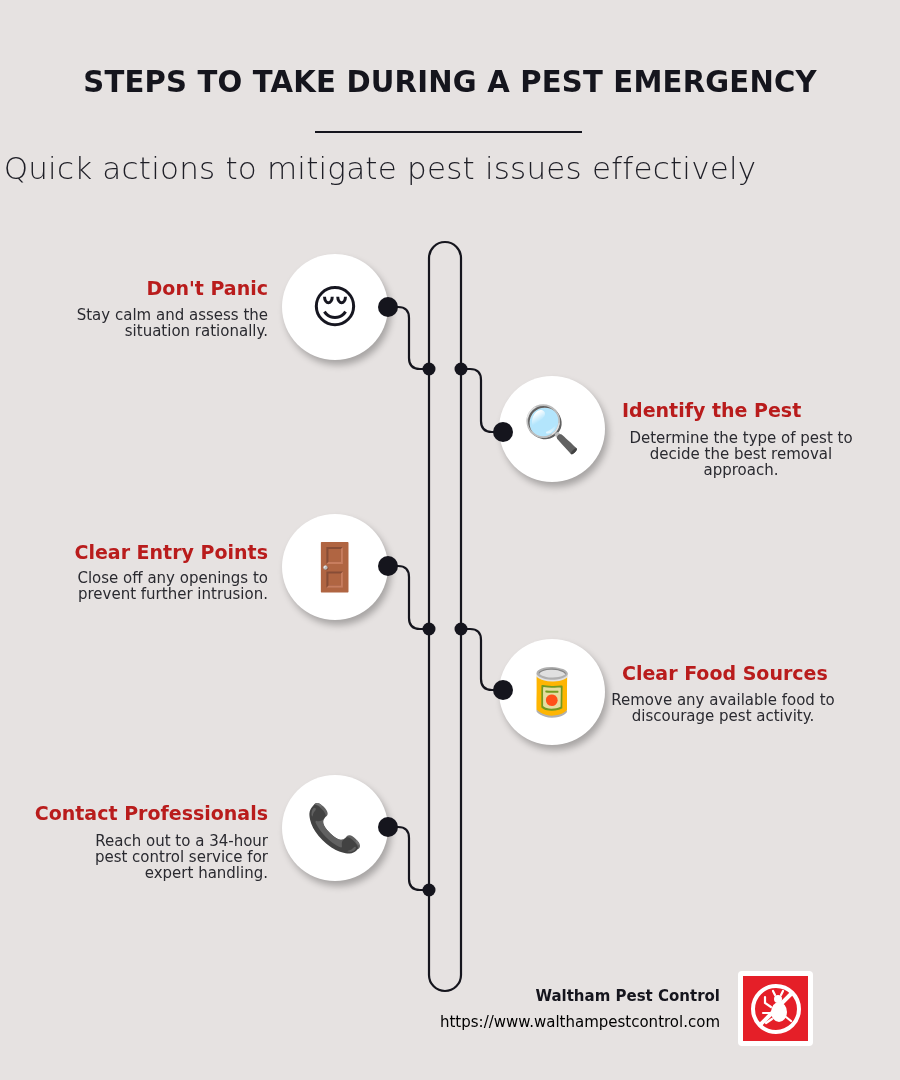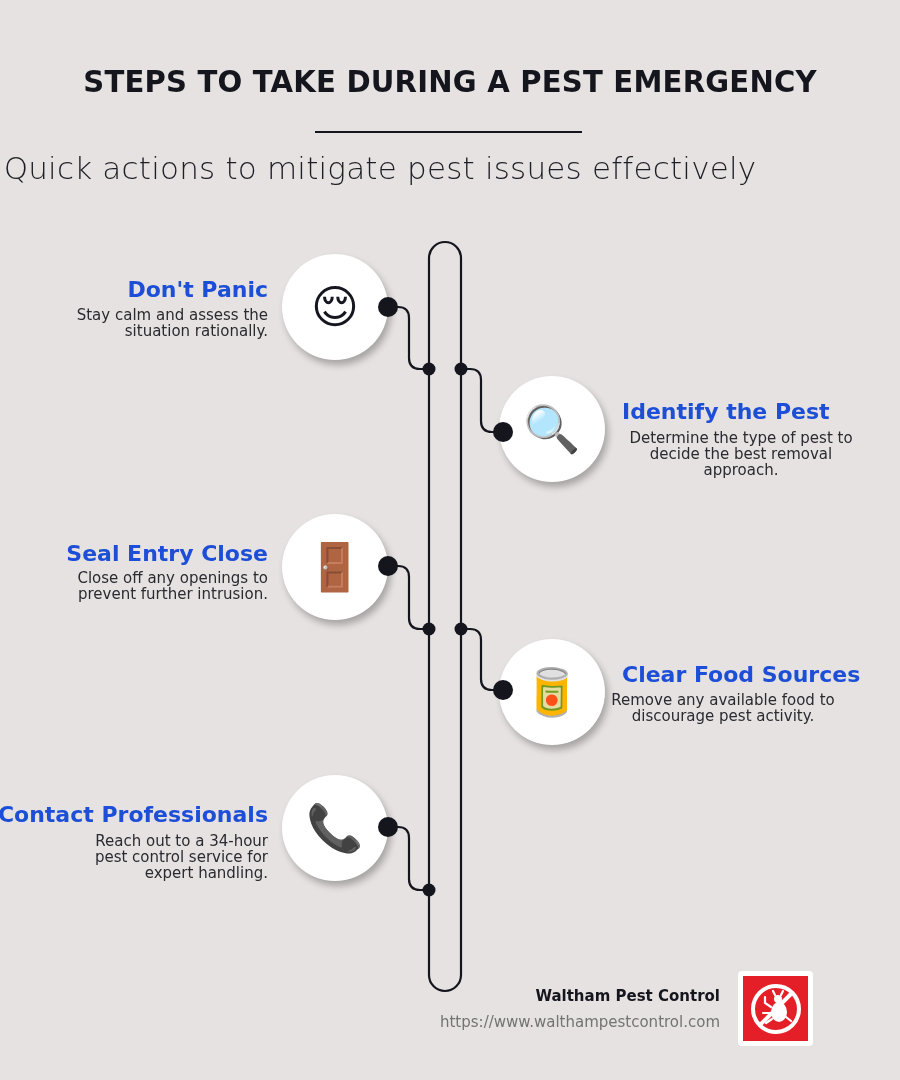--- a/index.html
+++ b/index.html
@@ -27,35 +27,35 @@
   }
   svg.timeline { position:absolute; left:0; top:0; }
   .circle {
     position:absolute; width:106px; height:106px; border-radius:50%;
     background:#ffffff;
     box-shadow: 3px 5px 7px rgba(0,0,0,0.28);
     display:flex; align-items:center; justify-content:center;
     font-size:46px; line-height:1;
   }
   .step-title {
-    position:absolute; font-size:22px; font-weight:800; color:#1d4ed8;
+    position:absolute; font-size:19px; font-weight:800; color:#b91c1c;
     font-family:"DejaVu Sans", sans-serif; white-space:nowrap;
   }
   .step-desc {
     position:absolute; font-size:15px; line-height:16px; color:#2a2a30;
     font-family:"DejaVu Sans", sans-serif;
   }
   .left .step-title, .left .step-desc { text-align:right; }
   .right .step-title, .right .step-desc { text-align:center; }
   .brand-name {
     position:absolute; right:180px; top:987px; font-size:15px; font-weight:700; color:#15151d;
     font-family:"DejaVu Sans", sans-serif; text-align:right; white-space:nowrap;
   }
   .brand-url {
-    position:absolute; right:180px; top:1013px; font-size:15px; color:#737373;
+    position:absolute; right:180px; top:1013px; font-size:15px; color:#000000;
     font-family:"DejaVu Sans", sans-serif; text-align:right; white-space:nowrap;
   }
   .logo {
     position:absolute; left:738px; top:971px; width:75px; height:75px; background:#ffffff;
     border-radius:4px; display:flex; align-items:center; justify-content:center;
   }
   .logo-inner { width:65px; height:65px; background:#e51f28; display:flex; align-items:center; justify-content:center; }
 </style>
 </head>
 <body>
@@ -94,21 +94,21 @@
   <div class="circle" style="left:282px; top:254px;">😌</div>
 </div>
 
 <div class="right">
   <div class="circle" style="left:499px; top:376px;">🔍</div>
   <div class="step-title" style="left:622px; top:399px;">Identify the Pest</div>
   <div class="step-desc" style="left:626px; top:430px; width:230px;">Determine the type of pest to decide the best removal approach.</div>
 </div>
 
 <div class="left">
-  <div class="step-title" style="right:632px; top:541px;">Seal Entry Close</div>
+  <div class="step-title" style="right:632px; top:541px;">Clear Entry Points</div>
   <div class="step-desc" style="right:632px; top:570px; width:220px;text-align:right;">Close off any openings to prevent further intrusion.</div>
   <div class="circle" style="left:282px; top:514px;">🚪</div>
 </div>
 
 <div class="right">
   <div class="circle" style="left:499px; top:639px;">🥫</div>
   <div class="step-title" style="left:622px; top:662px;">Clear Food Sources</div>
   <div class="step-desc" style="left:608px; top:692px; width:230px;">Remove any available food to discourage pest activity.</div>
 </div>
 

